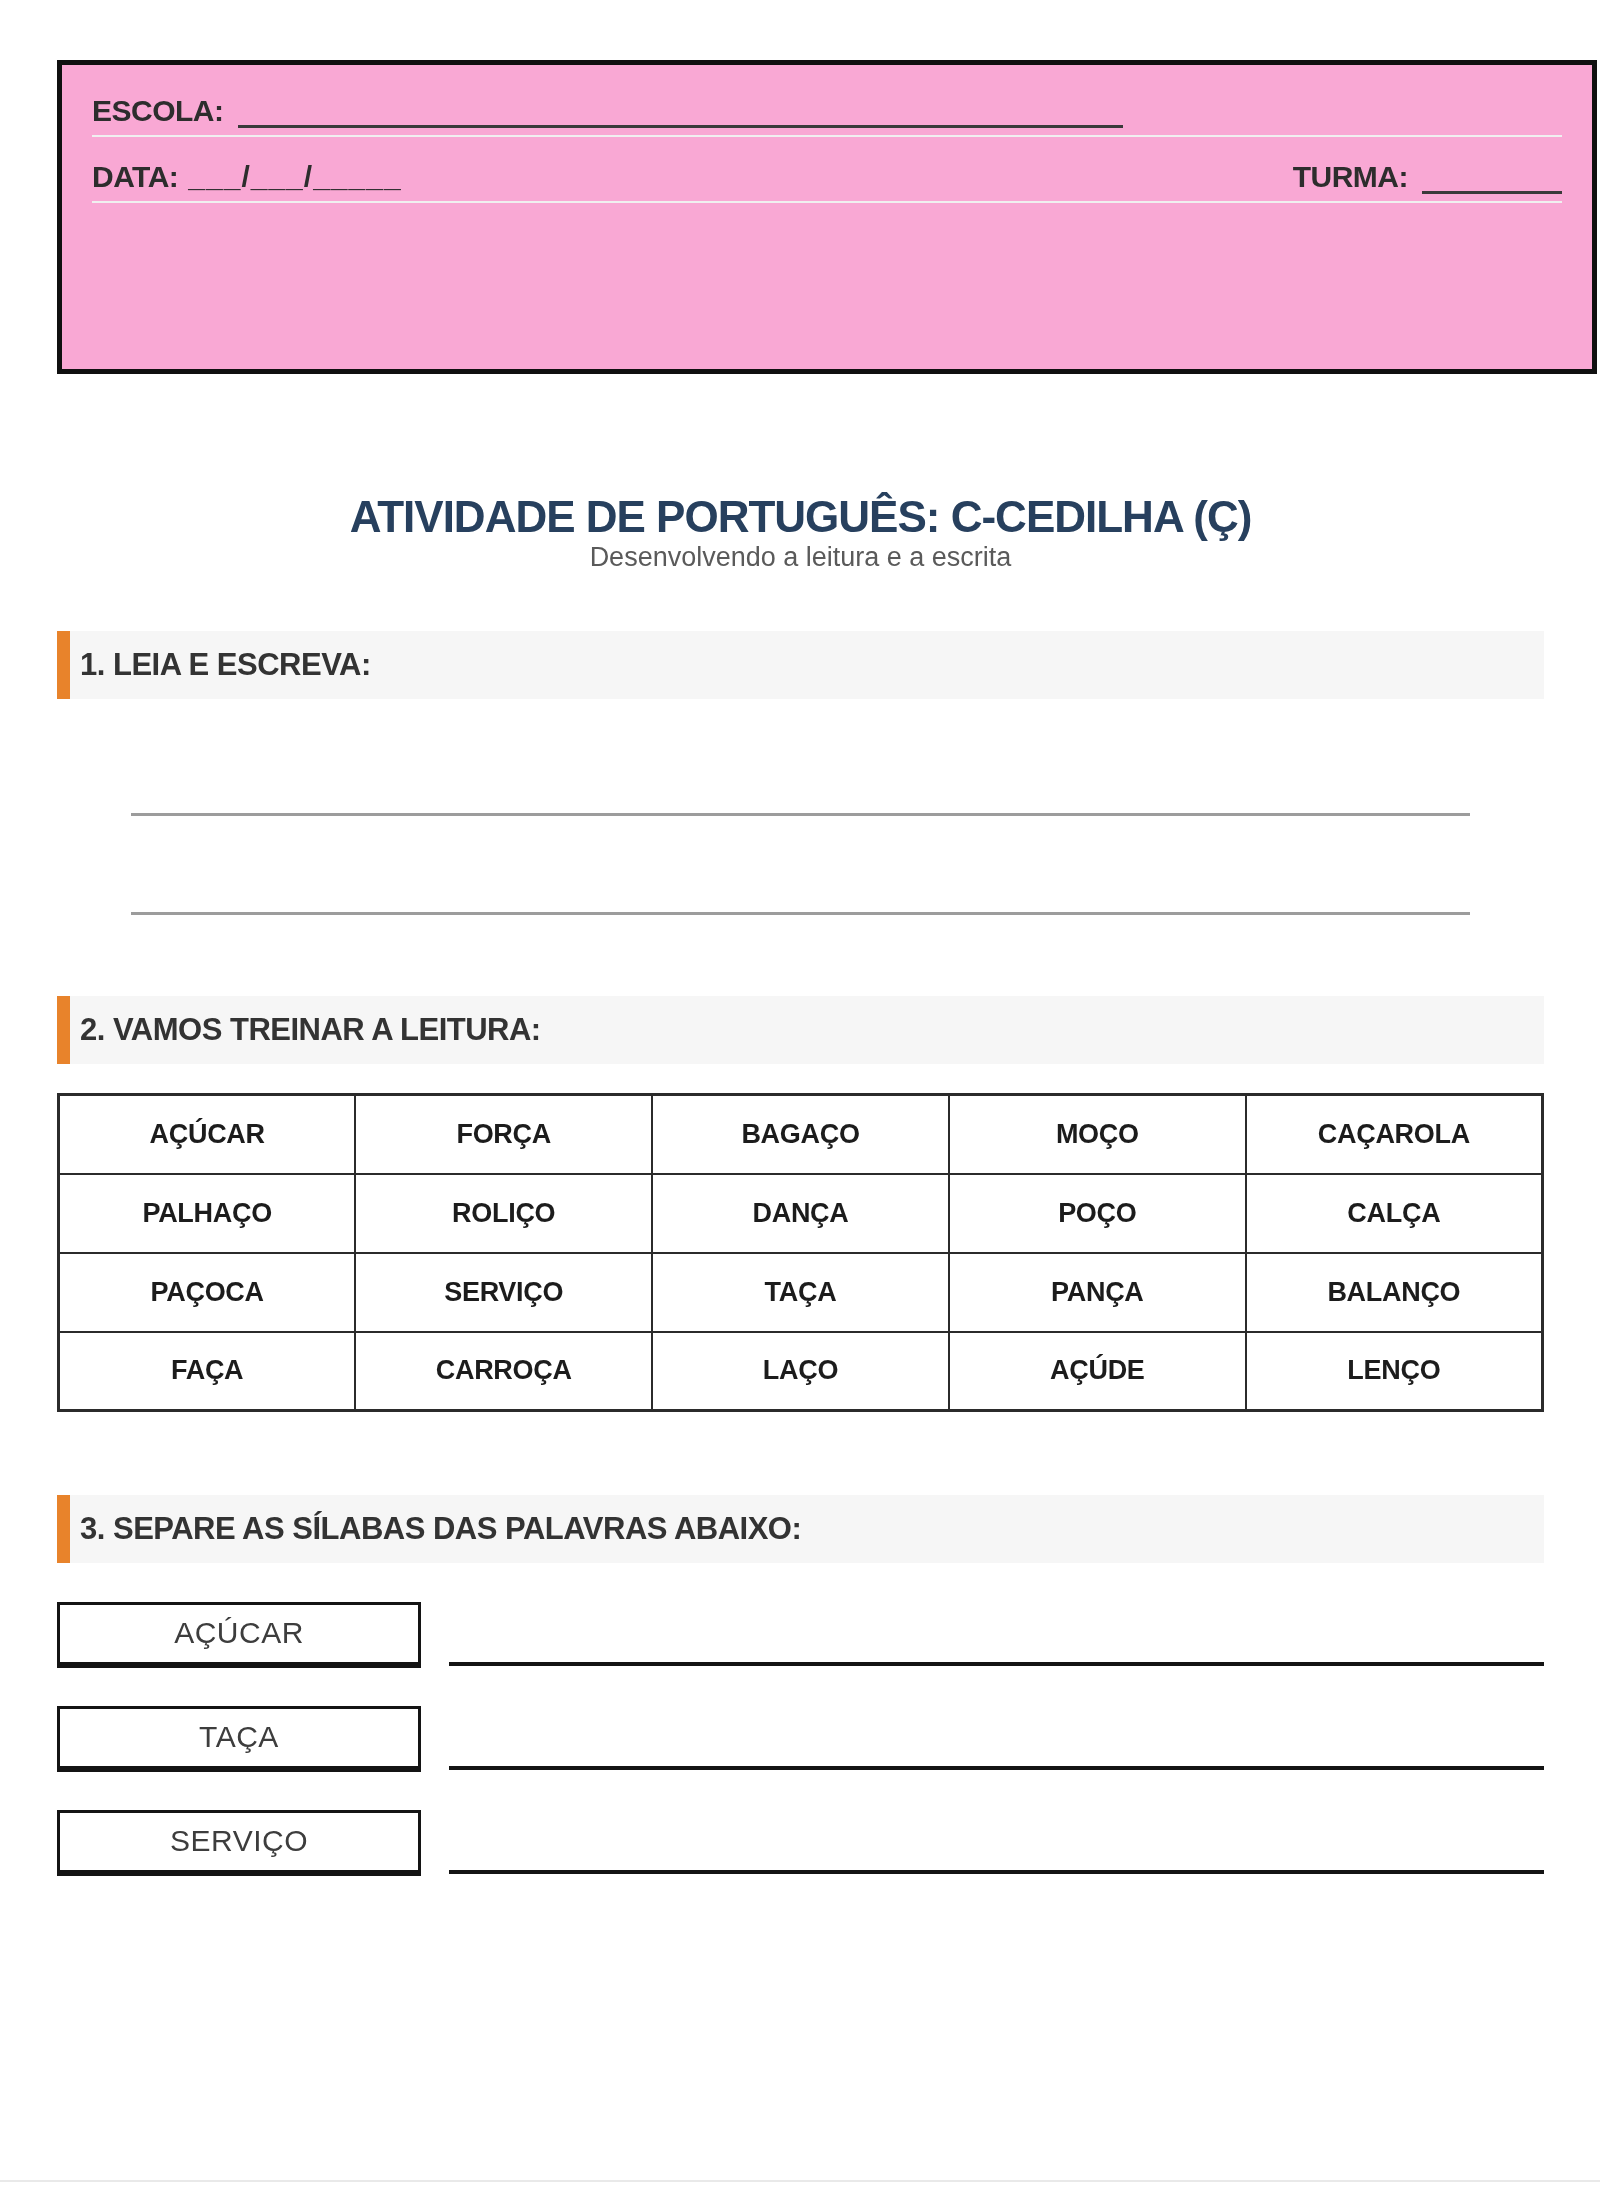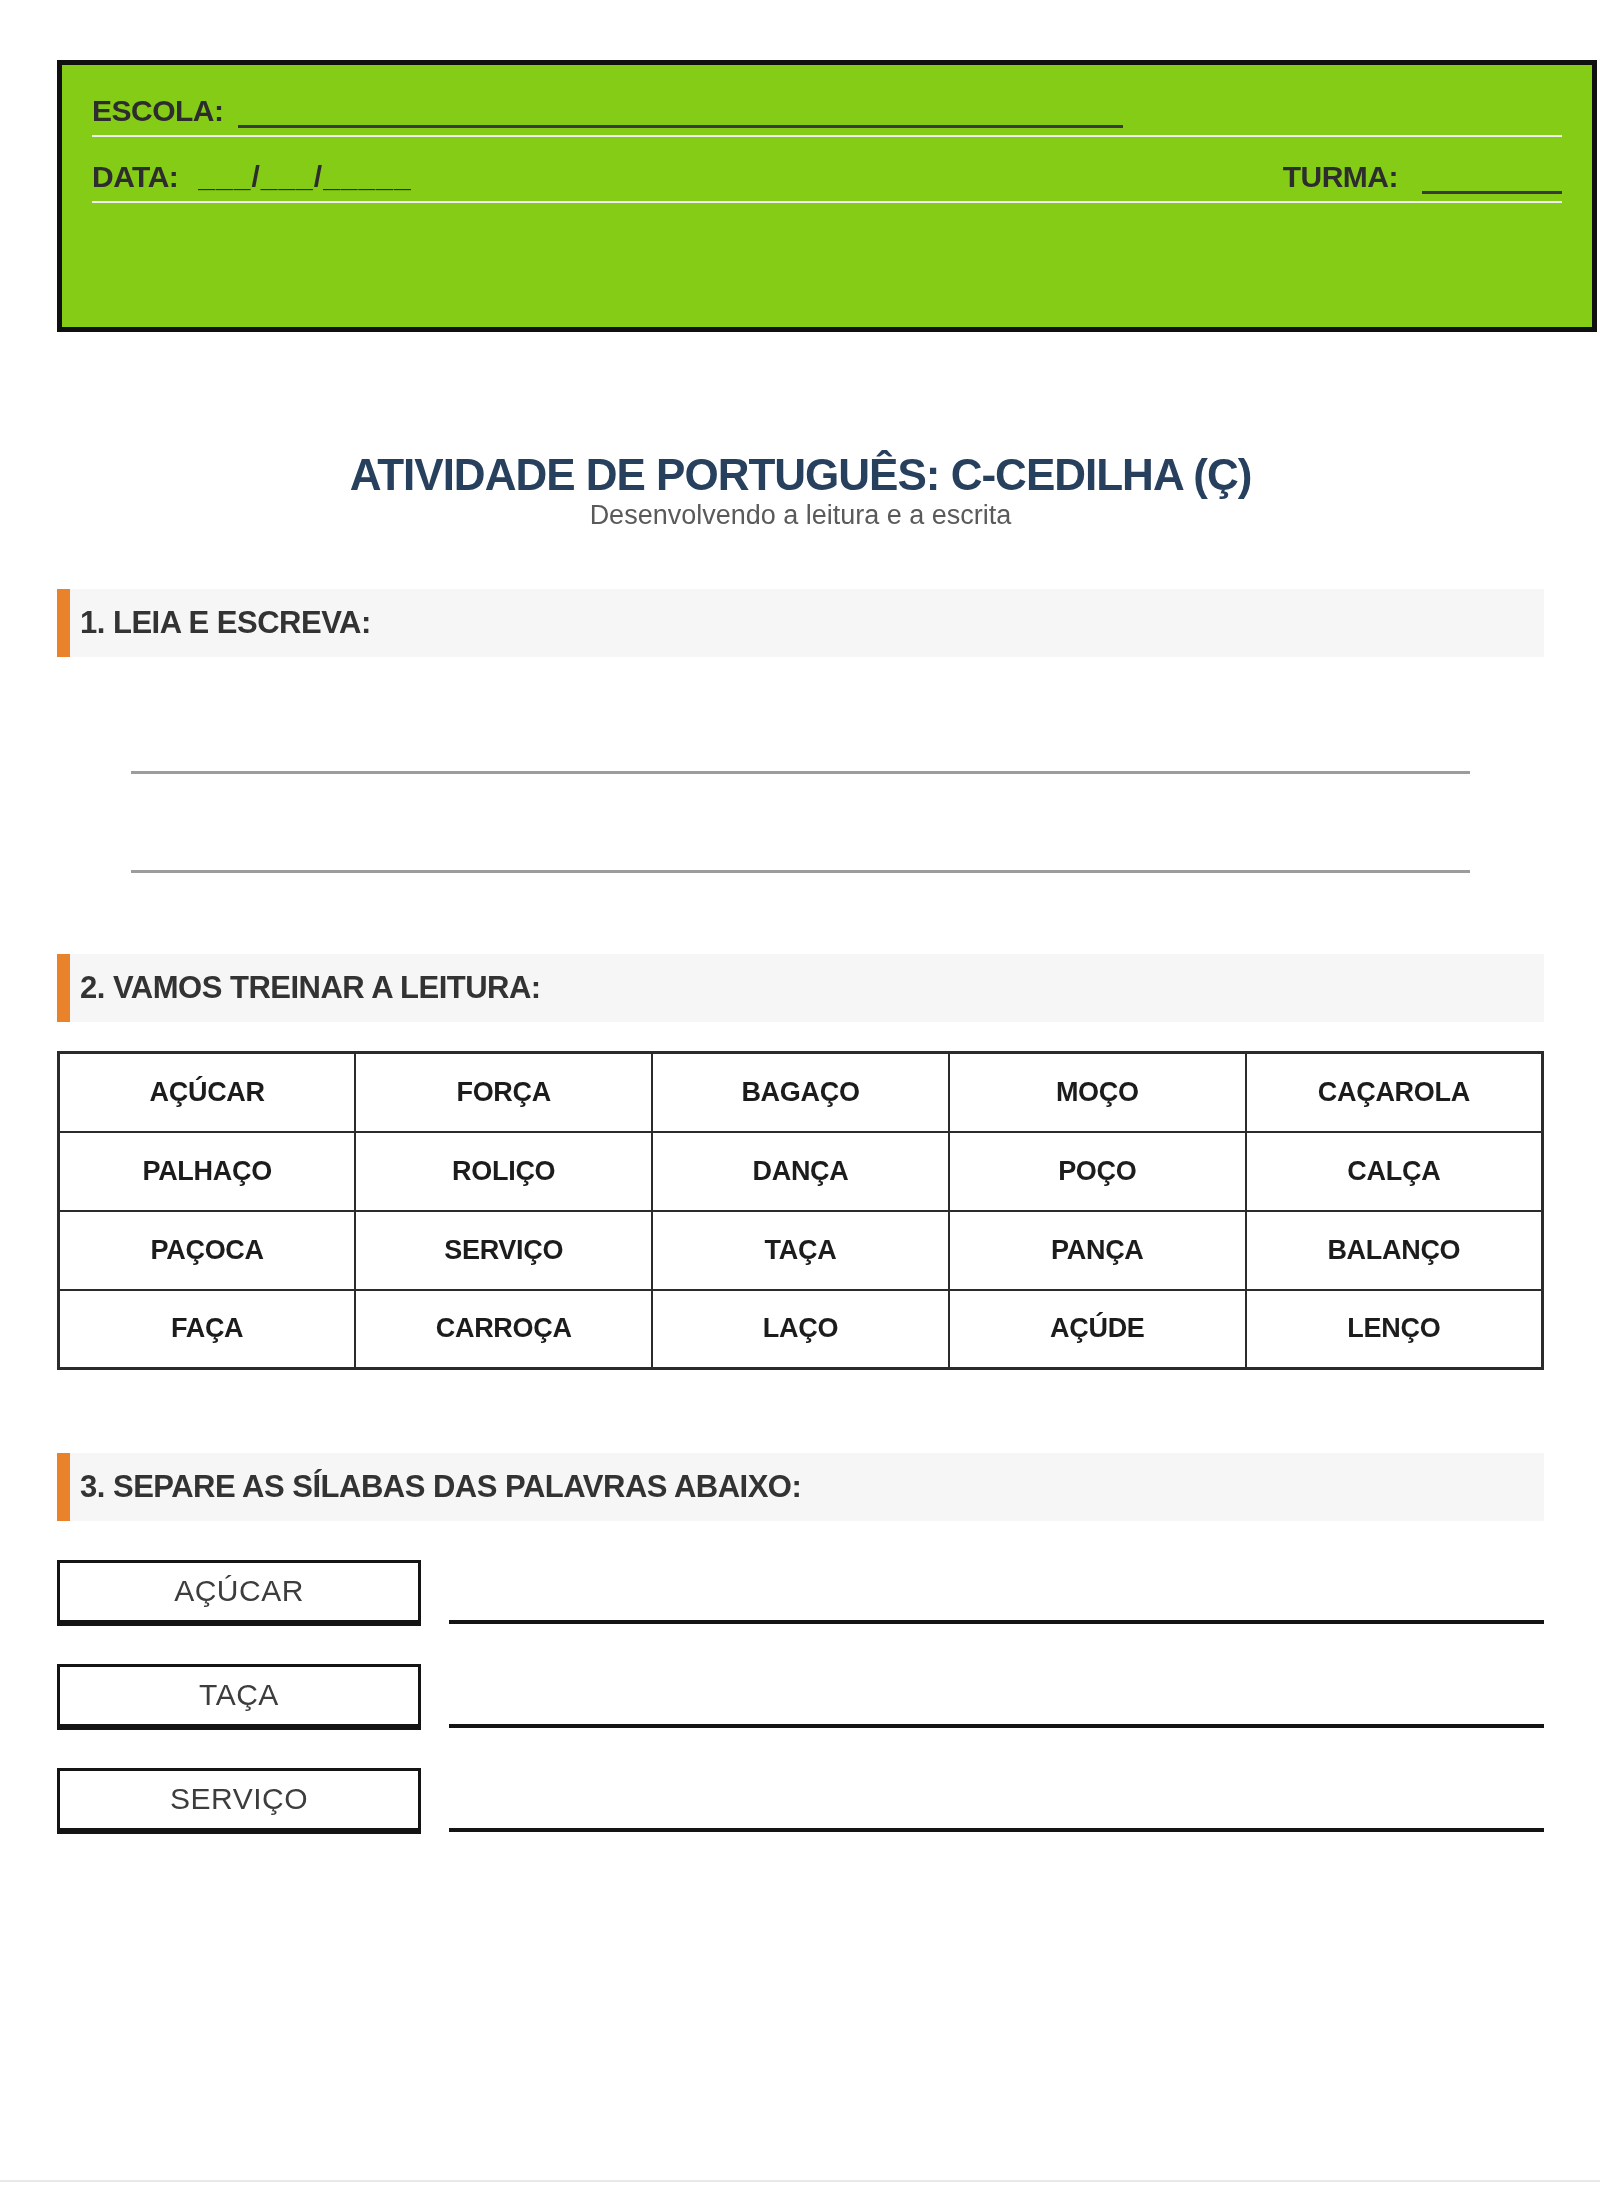--- a/index.html
+++ b/index.html
@@ -13,24 +13,24 @@
   .page {
     position: relative;
     width: 1600px; height: 2200px;
     background: #ffffff;
     overflow: hidden;
   }
 
   
   .header-box {
     margin: 60px 0 0 57px;
-    width: 1540px; height: 272px;
+    width: 1540px; height: 314px;
     border: 5px solid #101010;
     padding: 6px 30px 0 30px;
-    background: #84cc16;
+    background: #f9a8d4;
   }
   .hrow {
     display: flex;
     align-items: flex-end;
     height: 66px;
     border-bottom: 2px solid #f0f0f0;
     padding-bottom: 7px;
   }
   .hlabel {
     font-weight: bold;
@@ -42,21 +42,21 @@
   .hline {
     display: inline-block;
     border-bottom: 3px solid #3a3a3a;
     height: 6px;
     margin-left: 14px;
   }
   .hline-school { width: 885px; }
   .hline-name   { width: 915px; }
   .hline-class  { width: 140px; }
   .hrow-split { justify-content: space-between; }
-  .hgroup { display: flex; align-items: flex-end; gap: 10px; }
+  .hgroup { display: flex; align-items: flex-end; }
   .date-blank {
     font-weight: bold;
     font-size: 30px;
     color: #2d2d2d;
     margin-left: 10px;
     letter-spacing: 1px;
     white-space: nowrap;
   }
 
   

